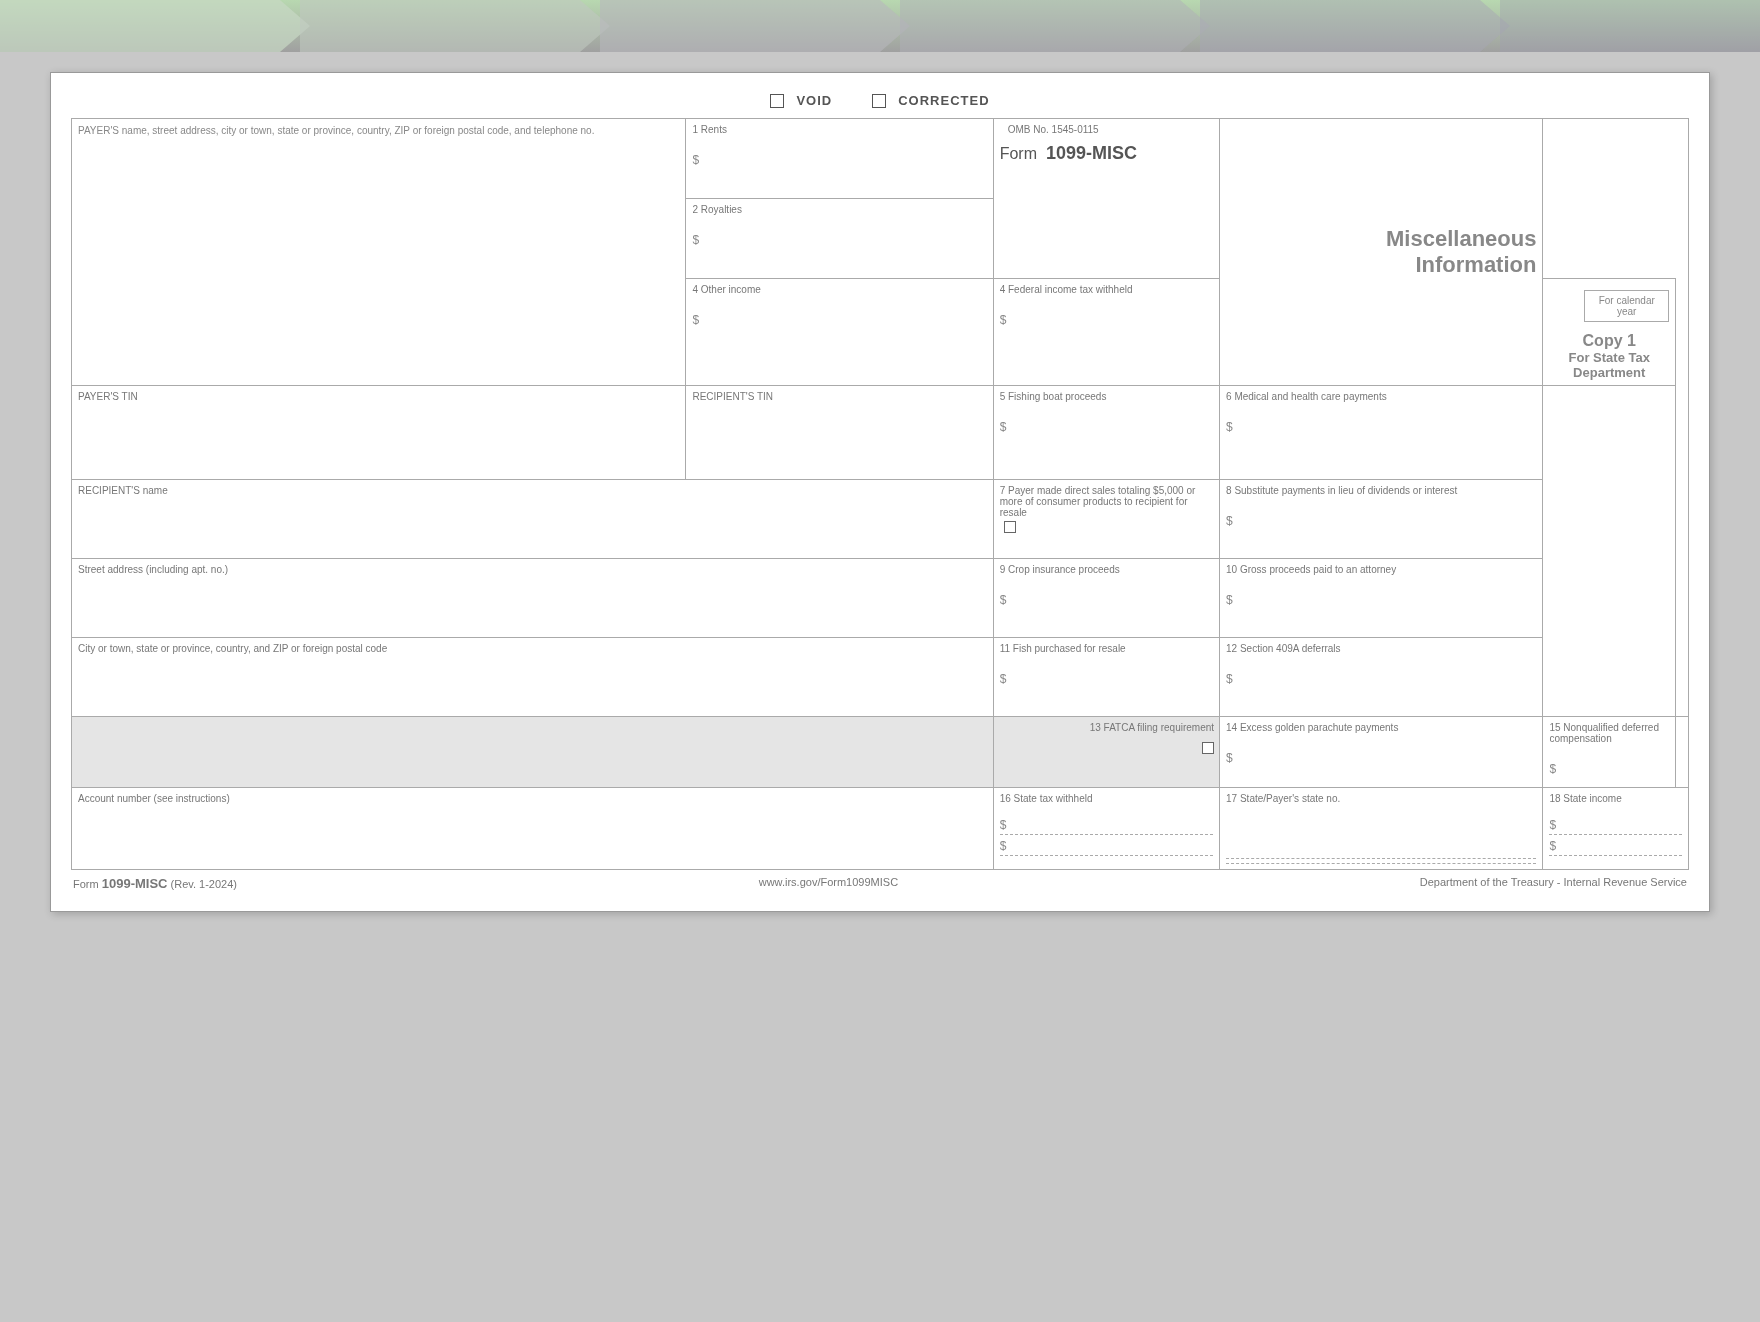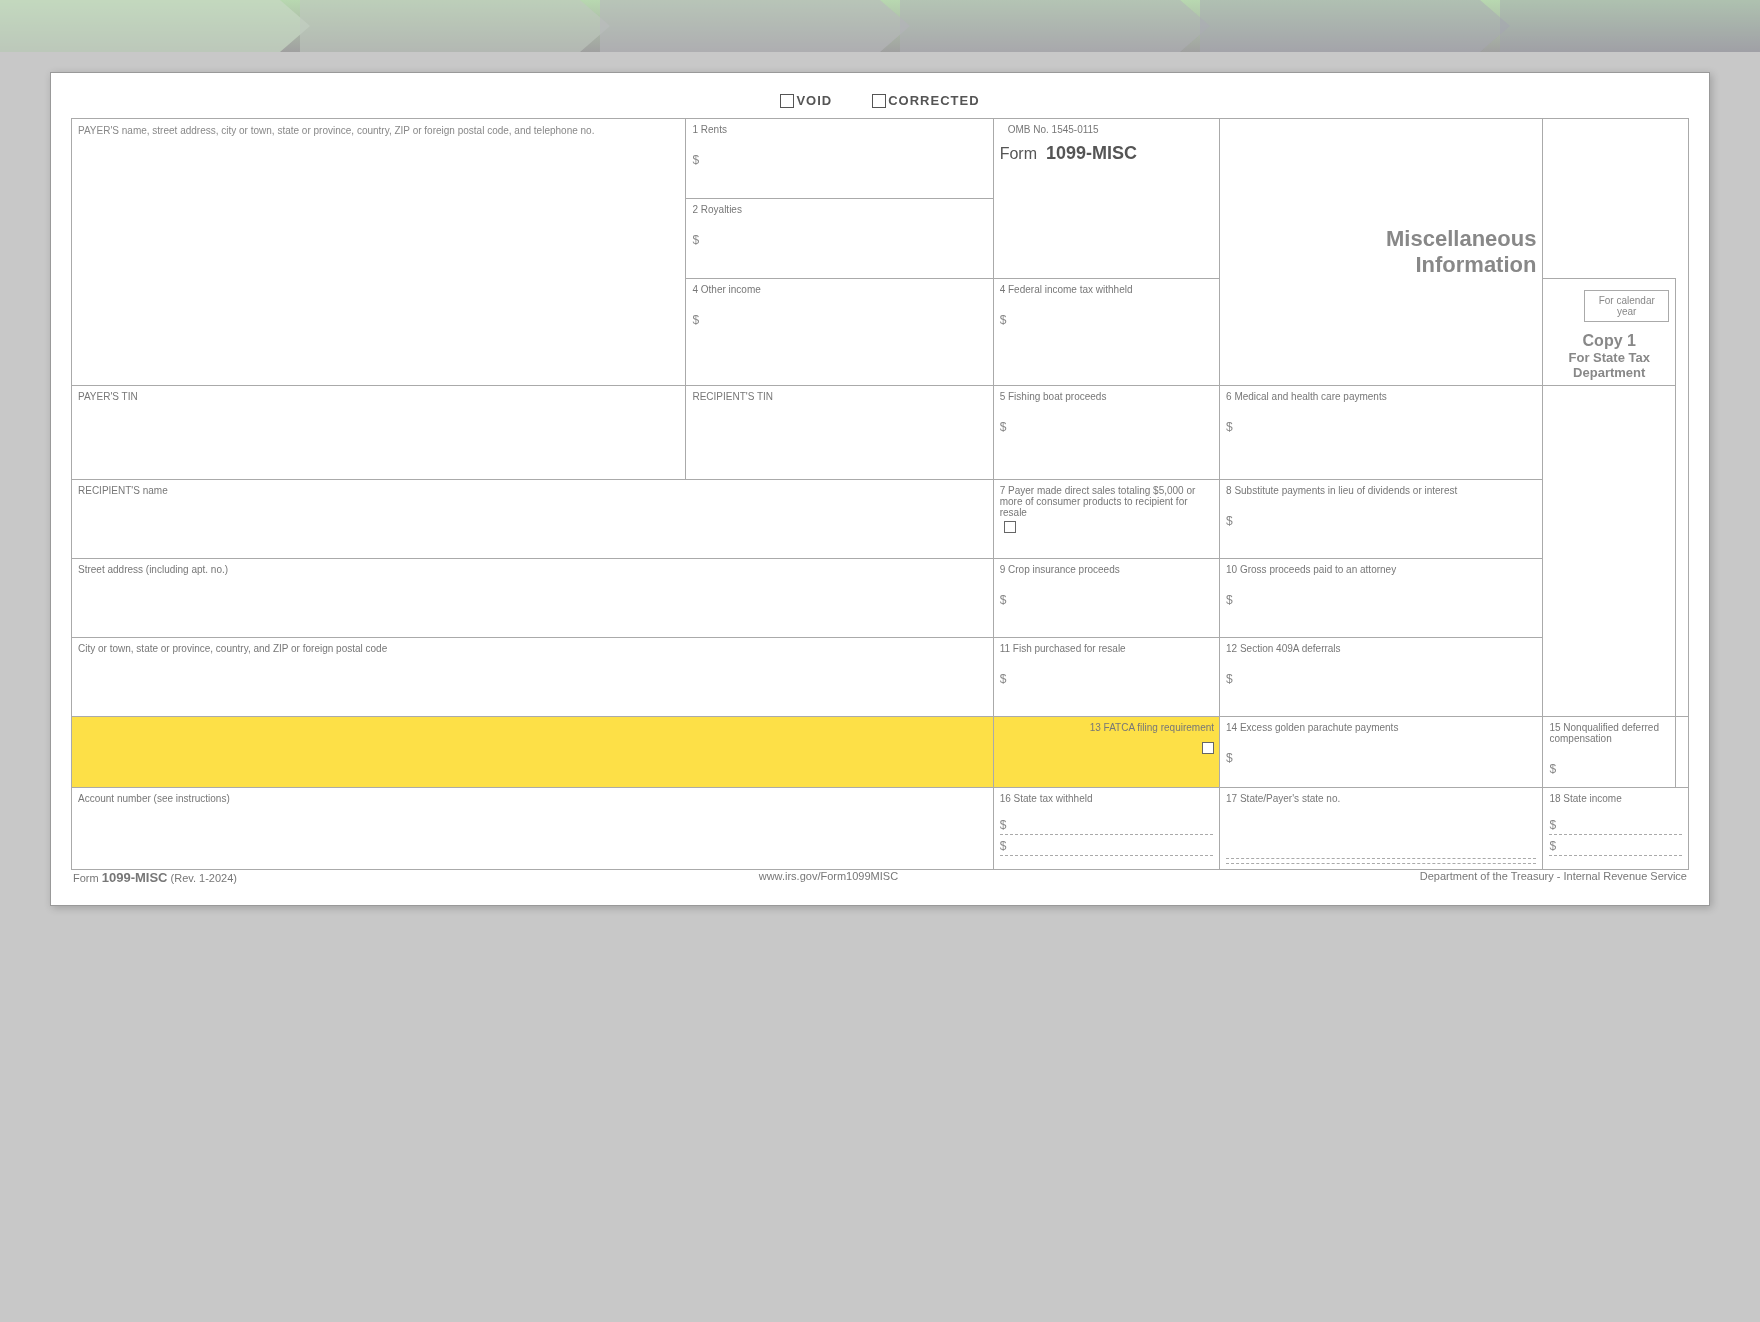--- a/index.html
+++ b/index.html
@@ -27,21 +27,21 @@
     .void-corrected-row {
       display: flex;
       align-items: center;
       justify-content: center;
       gap: 40px;
       margin-bottom: 10px;
     }
     .checkbox-label {
       display: flex;
       align-items: center;
-      gap: 2px;
+      gap: 12px;
       font-size: 13px;
       color: #555;
       font-weight: bold;
       letter-spacing: 1px;
     }
     .checkbox-box {
       width: 14px;
       height: 14px;
       border: 1.5px solid #555;
       display: inline-block;
@@ -109,21 +109,21 @@
       color: #888;
       font-weight: bold;
     }
     .copy-subtitle {
       font-size: 13px;
       color: #888;
       font-weight: bold;
     }
 
     .gray-cell {
-      background: #fde047;
+      background: #e5e5e5;
     }
 
     .small-checkbox {
       width: 12px;
       height: 12px;
       border: 1.5px solid #666;
       display: inline-block;
       background: #fff;
       margin-left: 4px;
       vertical-align: middle;
@@ -155,20 +155,21 @@
       height: 52px;
       display: flex;
       align-items: center;
       overflow: hidden;
     }
 
     .form-bottom-bar {
       display: flex;
       justify-content: space-between;
       width: 100%;
+      margin-top: 6px;
       padding: 0 2px;
     }
     .form-bottom-text {
       font-size: 11px;
       color: #777;
     }
     .form-bottom-text strong {
       font-size: 13px;
     }
   </style>

